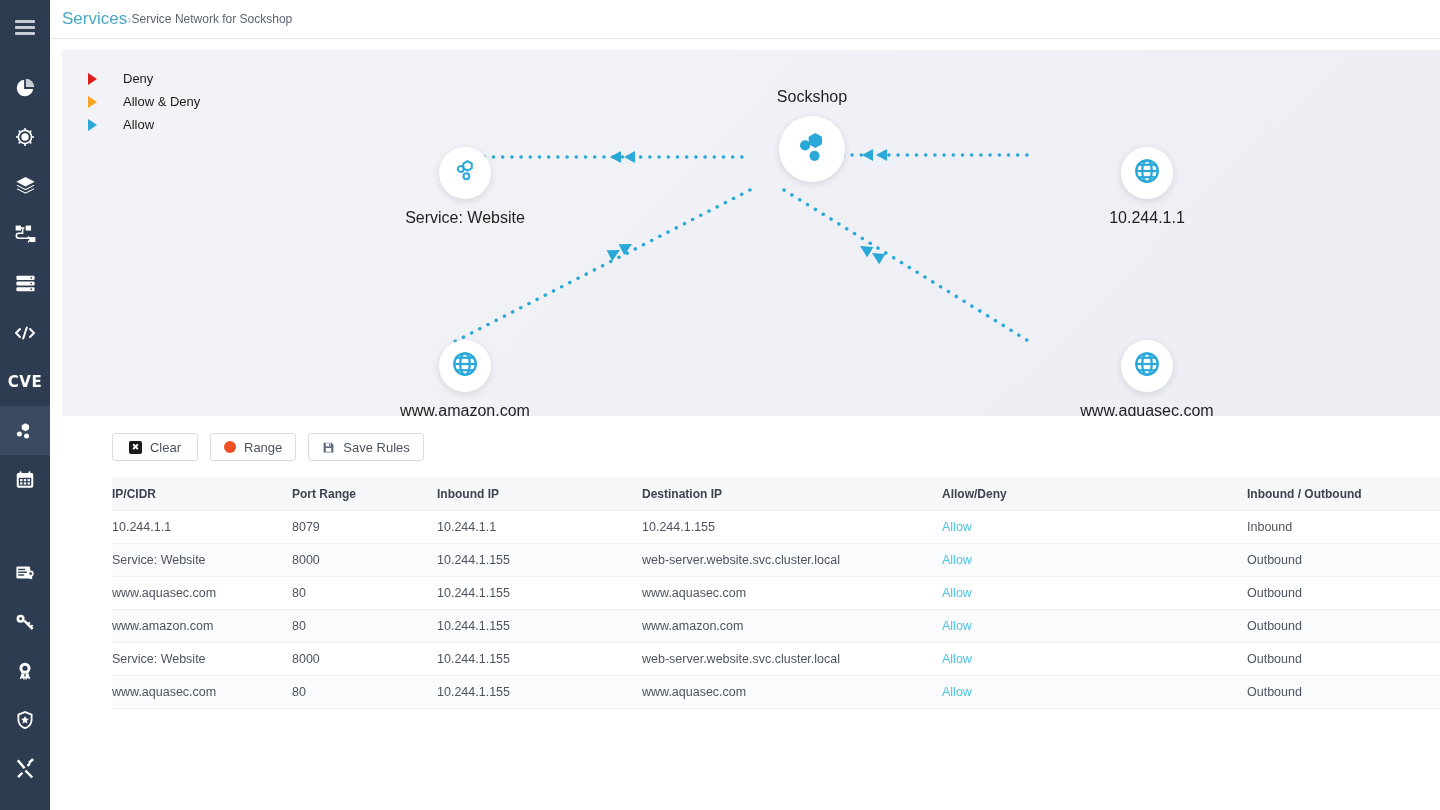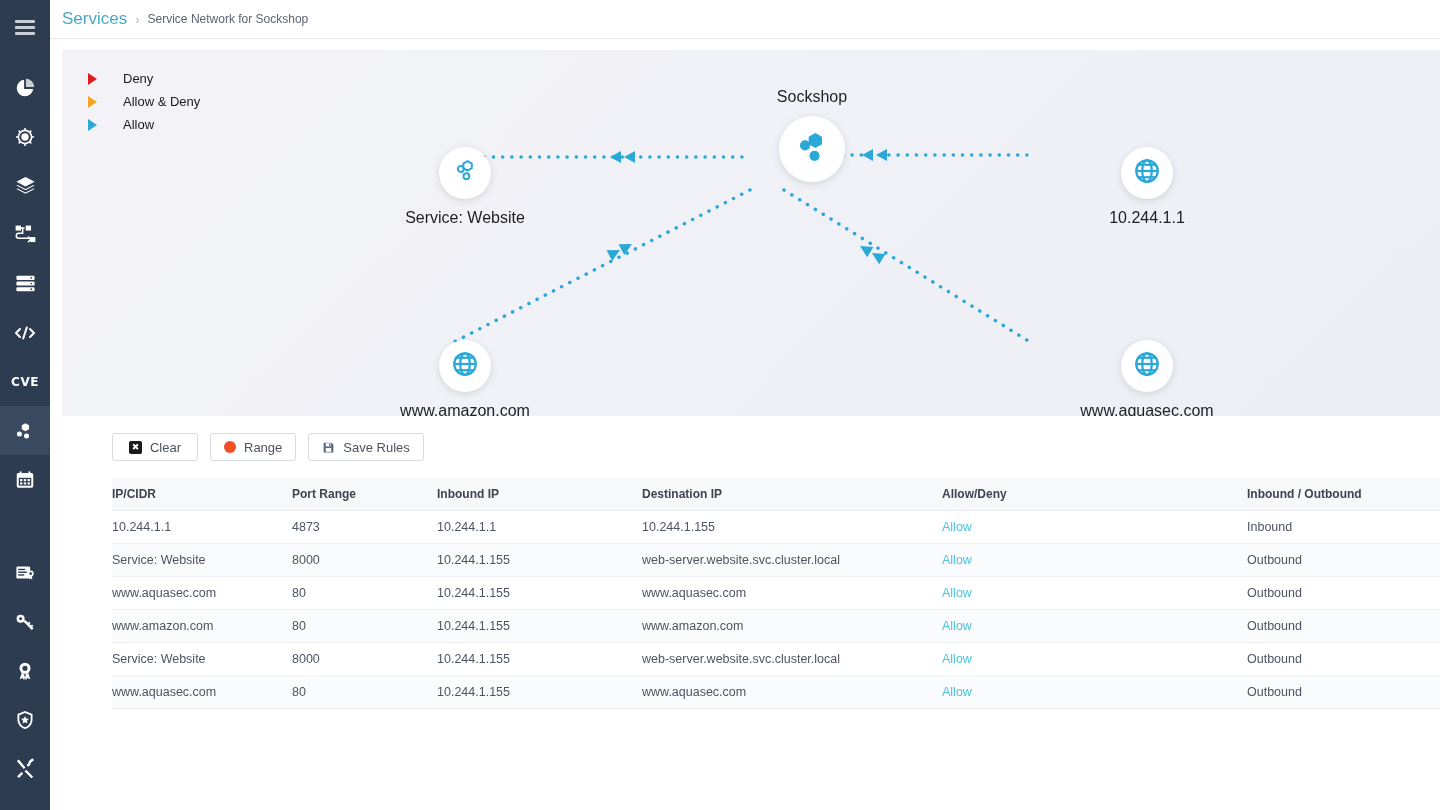--- a/index.html
+++ b/index.html
@@ -28,30 +28,30 @@
   .hamburger i { display: block; width: 20px; height: 3px; background: #c8cdd6; border-radius: 1px; }
   .sb-item {
     width: 50px; height: 49px;
     display: flex; align-items: center; justify-content: center;
     cursor: pointer; position: relative;
   }
   .sb-item.active { background: #3a4a61; }
   .sb-item svg { display: block; }
   .sb-gap { height: 44px; width: 50px; }
   .cve-txt {
-    color: #ffffff; font-size: 12px; font-weight: bold;
+    color: #ffffff; font-size: 15px; font-weight: bold;
     letter-spacing: 0.5px; font-family: "DejaVu Sans", sans-serif;
   }
 
   
   .main { flex: 1; display: flex; flex-direction: column; min-width: 0; }
 
   .breadcrumb {
     height: 39px; display: flex; align-items: center;
-    padding-left: 12px; gap: 8px;
+    padding-left: 12px; 
     border-bottom: 1px solid #e6e8ec;
     background: #fff;
   }
   .bc-link { color: #4aa8c7; font-size: 17px; cursor: pointer; }
   .bc-sep { color: #b4bac4; font-size: 13px; }
   .bc-current { color: #5a6472; font-size: 12px; }
 
   
   .diagram-wrap { padding: 11px 0 0 12px; }
   .diagram {
@@ -447,21 +447,21 @@
             <th class="col-2">Port Range</th>
             <th class="col-3">Inbound IP</th>
             <th class="col-4">Destination IP</th>
             <th class="col-5">Allow/Deny</th>
             <th class="col-6">Inbound / Outbound</th>
           </tr>
         </thead>
         <tbody id="tbody">
             <tr>
               <td class="col-1">10.244.1.1</td>
-              <td class="col-2">4873</td>
+              <td class="col-2">8079</td>
               <td class="col-3">10.244.1.1</td>
               <td class="col-4">10.244.1.155</td>
               <td class="col-5 allow-cell"><span>Allow</span></td>
               <td class="col-6">Inbound</td>
             </tr>
             <tr>
               <td class="col-1">Service: Website</td>
               <td class="col-2">8000</td>
               <td class="col-3">10.244.1.155</td>
               <td class="col-4">web-server.website.svc.cluster.local</td>

